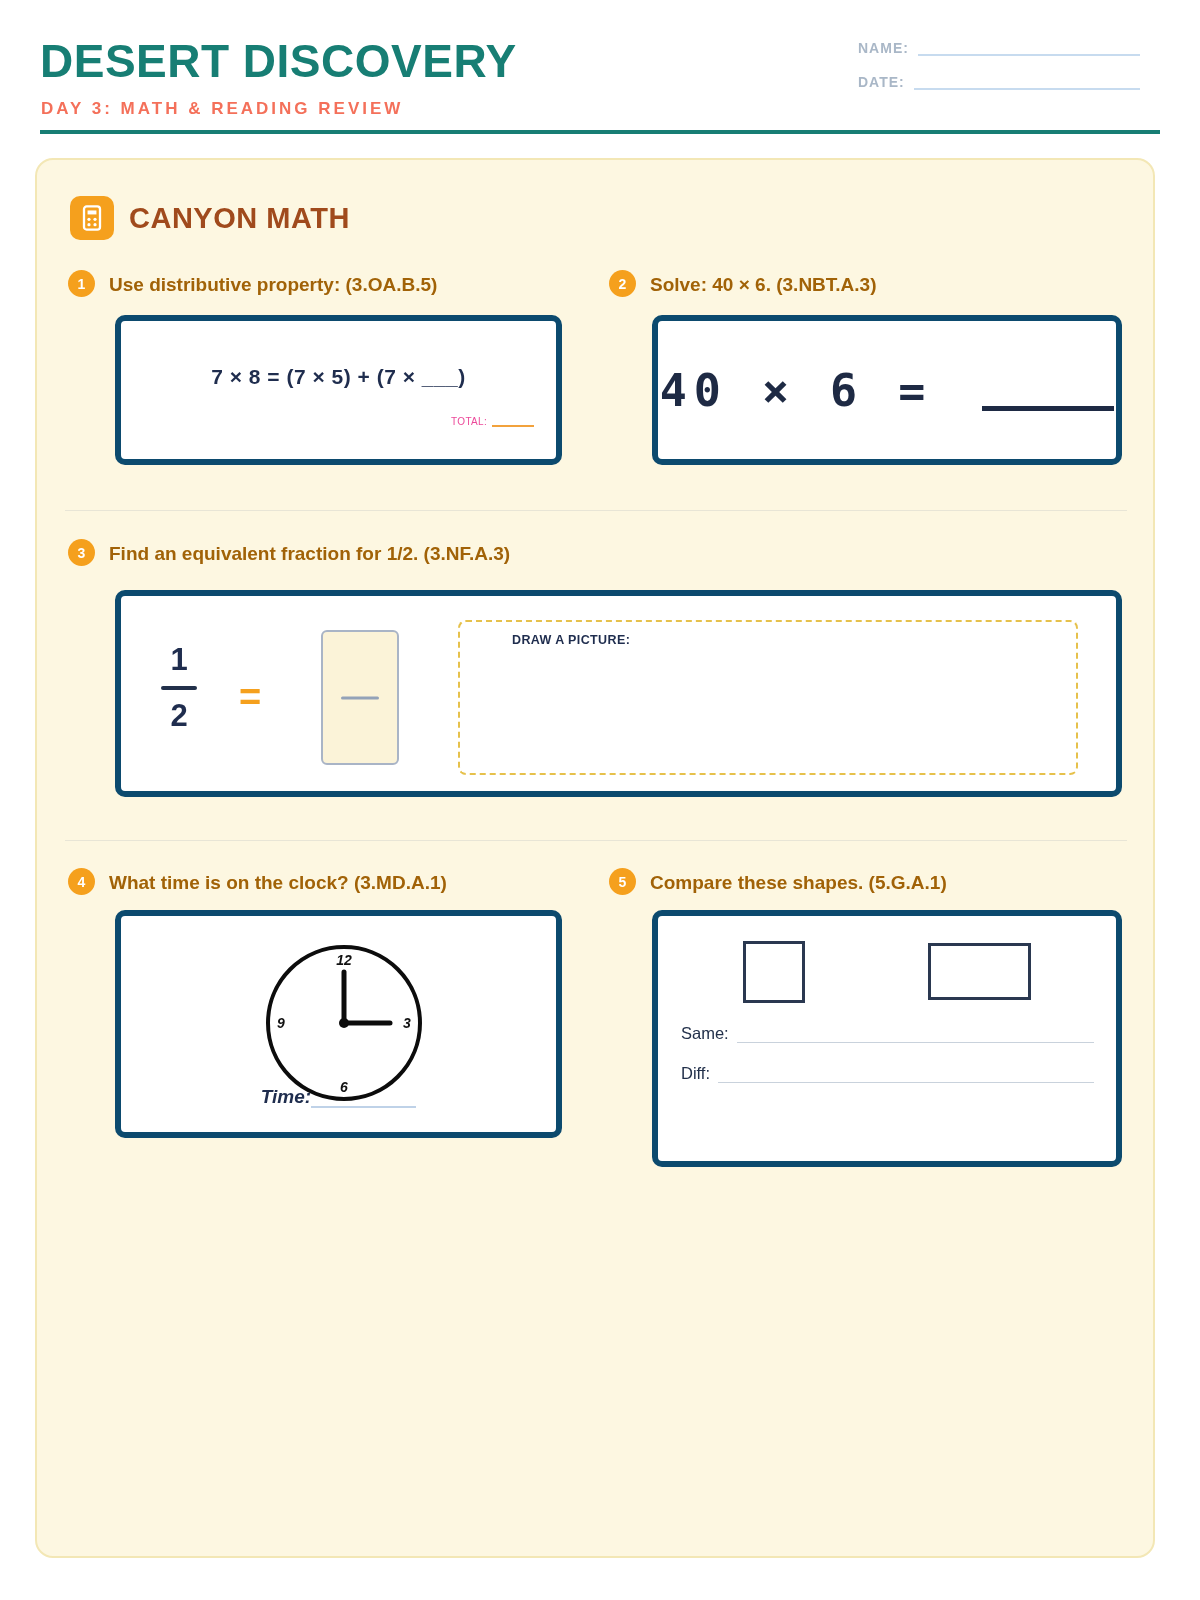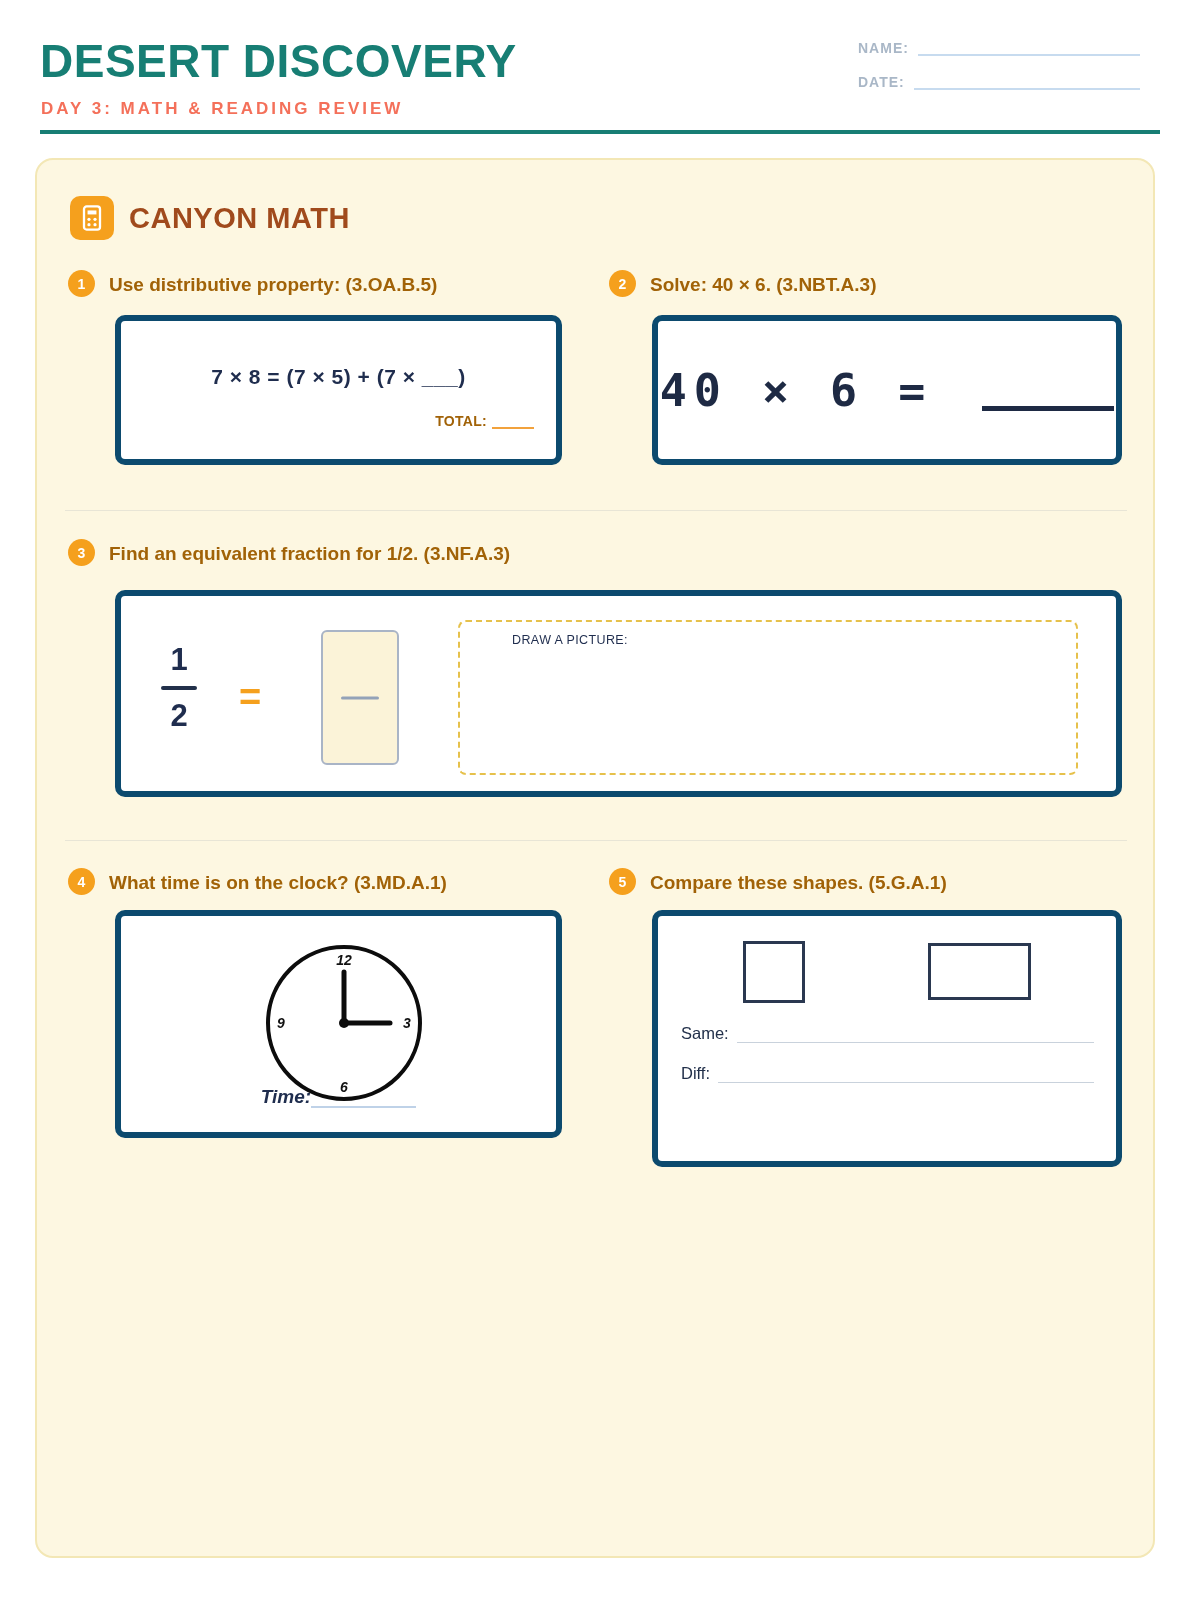--- a/index.html
+++ b/index.html
@@ -90,21 +90,21 @@
     position: absolute; left: 0; top: 44px; width: 100%;
     text-align: center;
     font-size: 21px; font-weight: 700; color: #1F2D4E;
     letter-spacing: 0.5px;
   }
   .q1-total-row {
     position: absolute; right: 22px; top: 92px;
     display: flex; align-items: flex-end; gap: 5px;
   }
   .q1-total-label {
-    font-size: 14px; font-weight: 700; color: #a16207; letter-spacing: 0.3px;
+    font-size: 10px; font-weight: 400; color: #ec4899; letter-spacing: 0.3px;
   }
   .q1-total-blank {
     width: 42px; height: 14px;
     border-bottom: 2px solid #F2A23C;
   }
 
   
   .q2-row {
     position: absolute; inset: 0;
     display: flex; align-items: center; justify-content: center; gap: 32px;
@@ -147,21 +147,21 @@
     transform: translate(-50%, -50%); border-radius: 2px;
   }
   .q3-draw-box {
     position: absolute; left: 337px; top: 24px;
     width: 620px; height: 155px;
     border: 2px dashed #E6C14B;
     border-radius: 8px;
     padding: 11px 14px;
   }
   .q3-draw-label {
-    font-size: 12.5px; font-weight: 400; color: #1F2D4E; letter-spacing: 0.4px; padding-left: 38px;
+    font-size: 12.5px; font-weight: 700; color: #1F2D4E; letter-spacing: 0.4px; padding-left: 38px;
   }
 
   
   .q4-clock { position: absolute; left: 138px; top: 22px; }
   .clock-number {
     font-size: 14px; font-weight: 700; fill: #111111;
     font-family: "Liberation Sans", sans-serif;
     text-anchor: middle; dominant-baseline: middle;
   }
   .q4-time-row {

